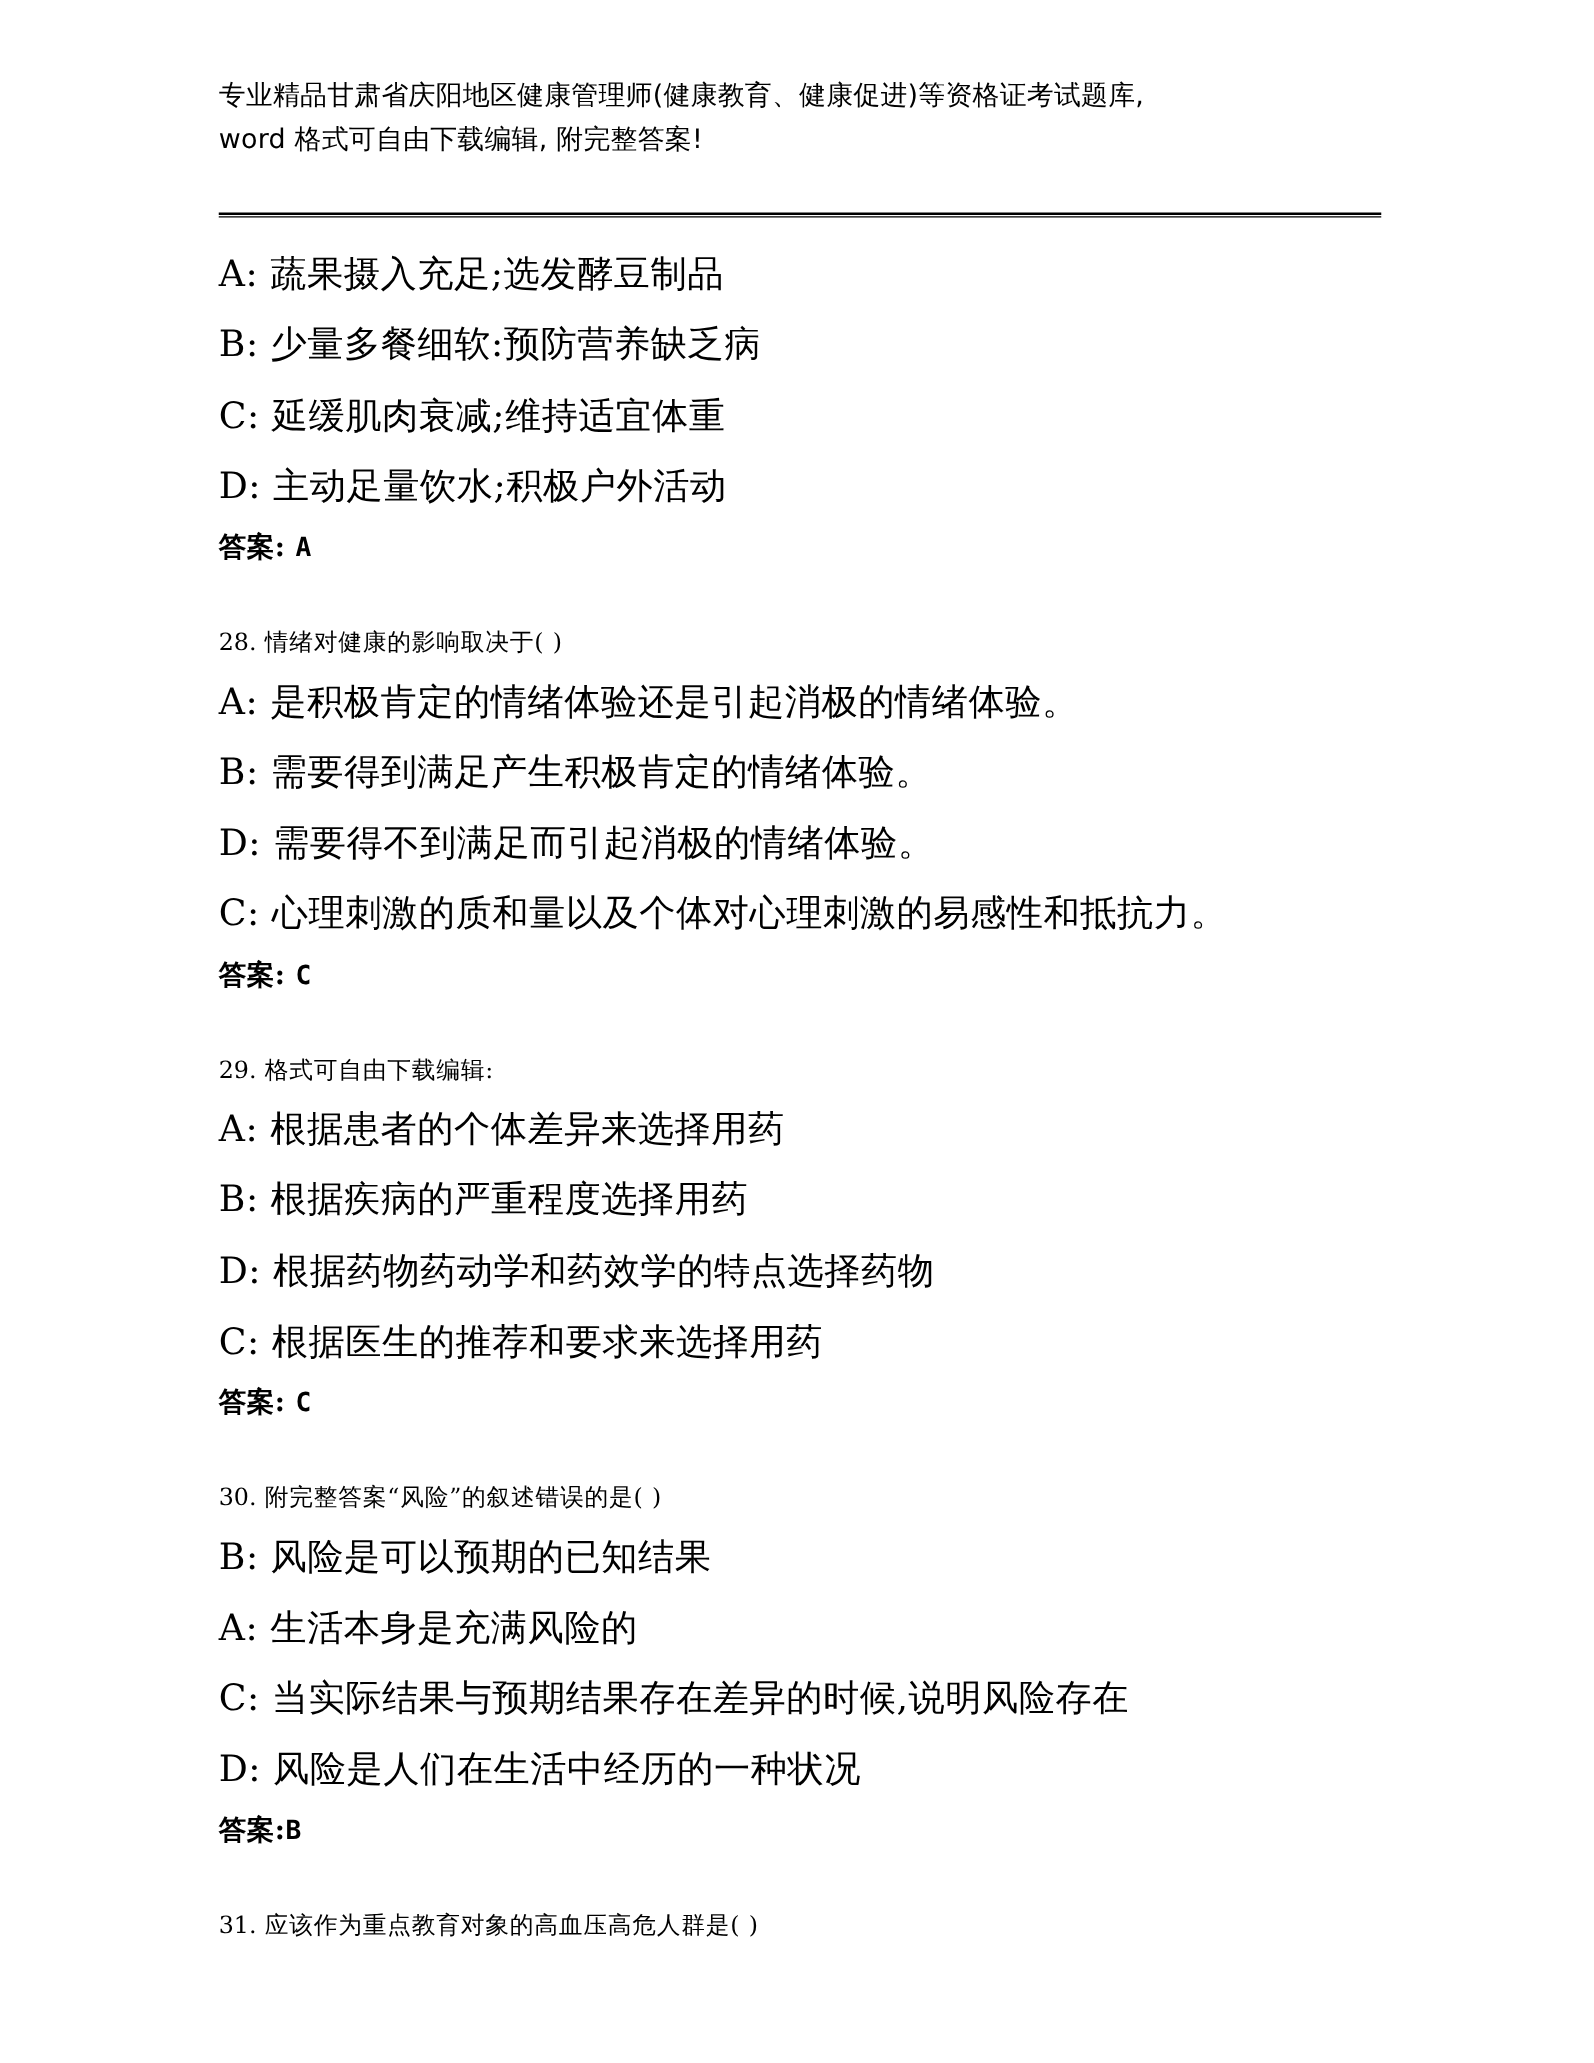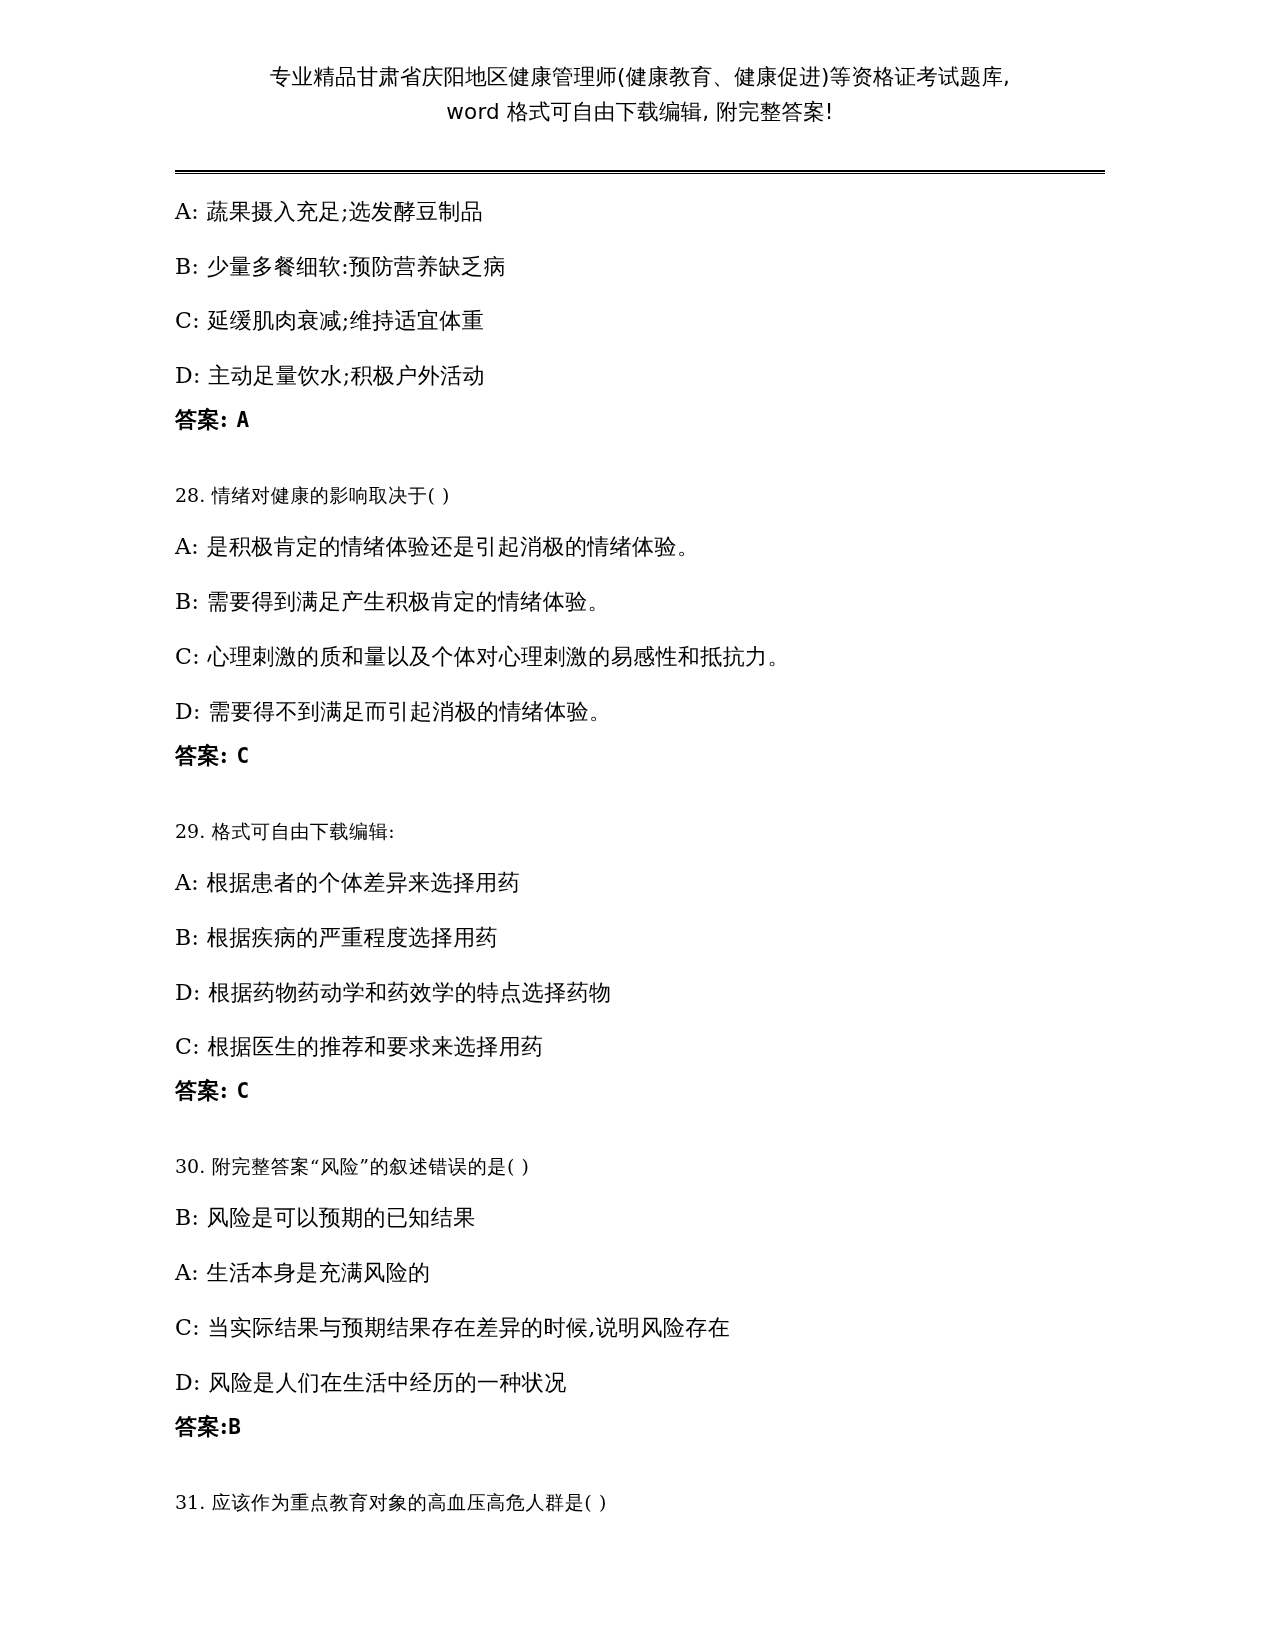--- a/index.html
+++ b/index.html
@@ -22,21 +22,20 @@
   }
   .header {
     font-family: "DejaVu Sans", "Liberation Sans", sans-serif;
     font-size: 21.5px;
     line-height: 1.62;
     letter-spacing: 0.2px;
     color: #000;
   }
   .header .line {
     white-space: nowrap;
-    text-align: center;
   }
   .rule {
     margin-top: 40px;
     border-top: 2.5px solid #000;
     height: 3px;
     box-sizing: border-box;
   }
   .rule::after {
     content: "";
     display: block;
@@ -52,25 +51,24 @@
   .q-title {
     font-size: 19px;
     line-height: 1.95;
     letter-spacing: 0.6px;
     white-space: nowrap;
   }
   .q-title .num {
     letter-spacing: 0;
   }
   .opt {
-    font-size: 22px;
+    font-size: 29px;
     line-height: 1.95;
     letter-spacing: 0.4px;
     white-space: nowrap;
-    margin-top: 12px;
   }
   .ans {
     font-size: 22px;
     line-height: 1.95;
     font-weight: bold;
     letter-spacing: 0.4px;
     white-space: nowrap;
   }
   .ans .letter {
     font-family: "DejaVu Sans Mono", "Liberation Mono", monospace;
@@ -102,22 +100,22 @@
       <div class="opt">D: 主动足量饮水;积极户外活动</div>
       <div class="ans"><span>答案:</span> <span class="letter">A</span></div>
     </div>
 
     <div class="gap"></div>
 
     <div class="q-block">
       <div class="q-title"><span class="num">28.</span>  <span>情绪对健康的影响取决于(      )</span></div>
       <div class="opt">A: 是积极肯定的情绪体验还是引起消极的情绪体验。</div>
       <div class="opt">B: 需要得到满足产生积极肯定的情绪体验。</div>
+      <div class="opt">D: 需要得不到满足而引起消极的情绪体验。</div>
       <div class="opt">C: 心理刺激的质和量以及个体对心理刺激的易感性和抵抗力。</div>
-      <div class="opt">D: 需要得不到满足而引起消极的情绪体验。</div>
       <div class="ans"><span>答案:</span> <span class="letter">C</span></div>
     </div>
 
     <div class="gap"></div>
 
     <div class="q-block">
       <div class="q-title"><span class="num">29.</span>  <span>格式可自由下载编辑:</span></div>
       <div class="opt">A: 根据患者的个体差异来选择用药</div>
       <div class="opt">B: 根据疾病的严重程度选择用药</div>
       <div class="opt">D: 根据药物药动学和药效学的特点选择药物</div>

